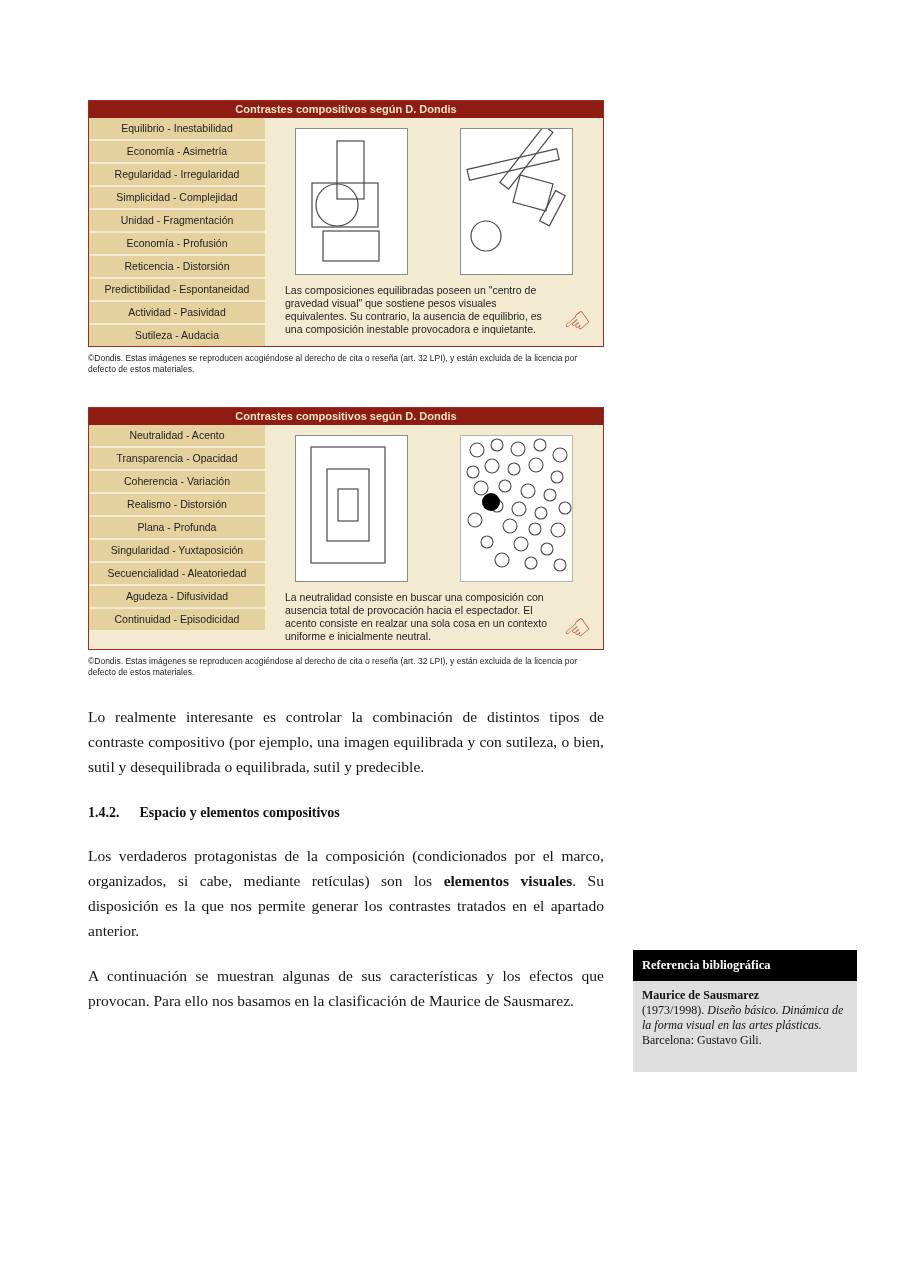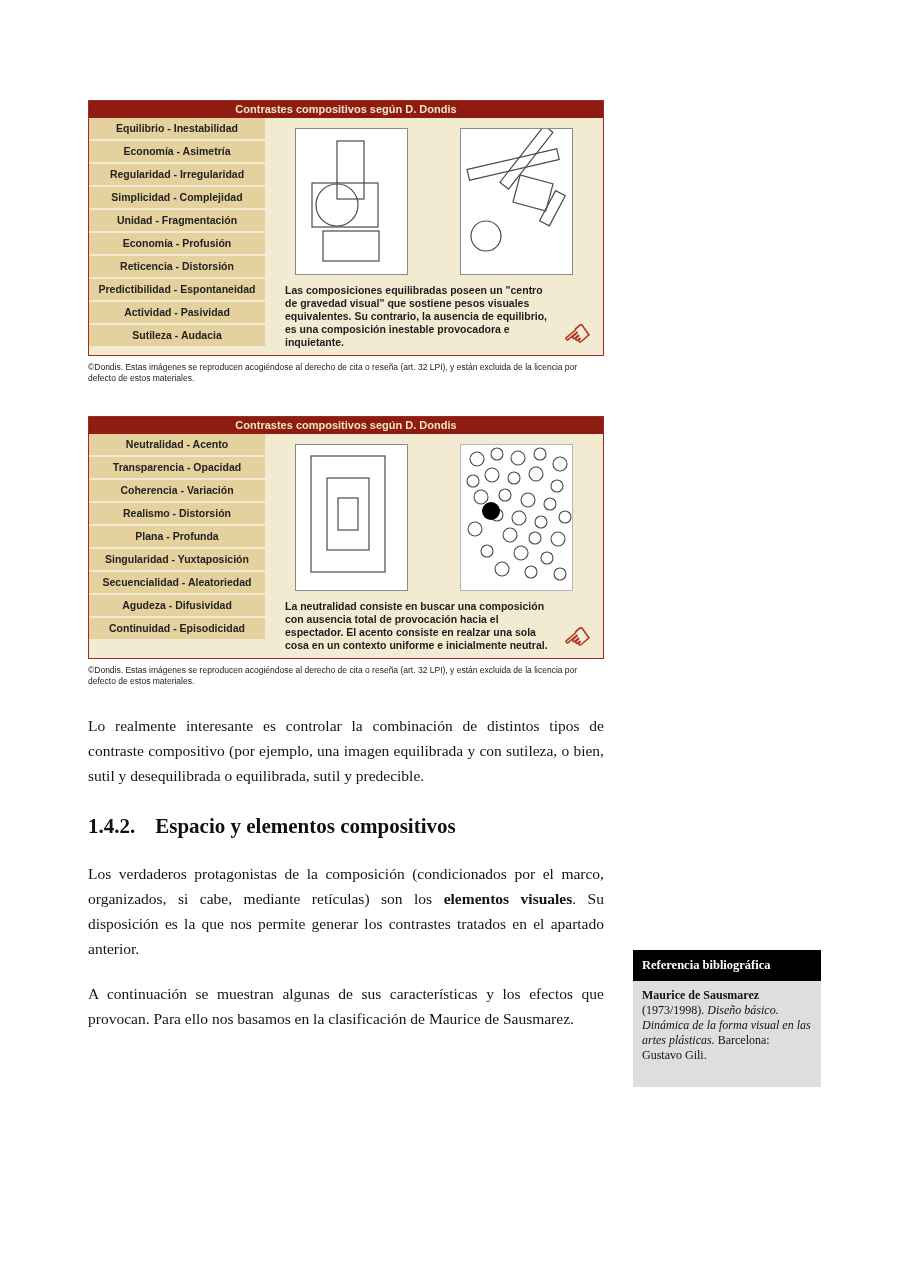--- a/index.html
+++ b/index.html
@@ -14,21 +14,21 @@
   .ph-right{position:absolute;right:0;top:0;}
 
   
   .content{position:absolute;top:100px;left:88px;width:516px;}
 
   
   .fig{border:1px solid var(--figure-border,#9b2d20);}
   .fig.second{margin-top:32px;}
   .fig-title{background:var(--maroon,#8e1c12);color:#f2e4c4;font-size:11px;font-weight:bold;
              text-align:center;padding:2px 0 3px;}
-  .fig-body{display:flex;background:var(--cream-bg,#f3ebd1);font-weight:bold;}
+  .fig-body{display:flex;background:var(--cream-bg,#f3ebd1);}
   .fig-list{flex:0 0 176px;width:176px;background:var(--cream-bg,#f3ebd1);}
   .fig-cell{background:var(--tan-cell,#e4d19e);height:21px;line-height:21px;text-align:center;
             font-size:10.5px;color:#222;border-bottom:2px solid var(--cream-bg,#f3ebd1);}
   .fig-list .fig-cell:last-child{border-bottom:none;}
   .fig-right{flex:1;padding:10px 8px 6px;display:flex;flex-direction:column;}
   .diagram-row{display:flex;justify-content:center;gap:52px;}
   .diagram-box{width:111px;height:145px;background:#ffffff;border:1px solid #8a8a8a;}
   .diagram-box svg{display:block;}
   .caption-row{position:relative;margin-top:9px;padding-left:12px;padding-right:42px;}
   .fig-caption{margin:0;font-size:10.5px;line-height:13px;color:#1c1c1c;max-width:292px;}
@@ -36,26 +36,26 @@
         color:var(--hand,#b23222);transform:rotate(-40deg);transform-origin:center;}
 
   .credit{margin:6px 0 0;font-size:8.5px;line-height:11px;color:#1a1a1a;width:516px;}
 
   
   .body-para{font-family:"Liberation Serif",serif;font-size:15.5px;line-height:25px;
              text-align:justify;color:#141414;margin:0;}
   .p1{margin-top:26px;}
   .p2{margin-top:22px;}
   .p3{margin-top:20px;}
-  .section-heading{font-family:"Liberation Serif",serif;font-size:21px;font-weight:bold;
+  .section-heading{font-family:"Liberation Serif",serif;font-size:14px;font-weight:bold;
                    margin:26px 0 0;color:#111;}
   .h-num{margin-right:20px;}
 
   
-  .ref-box{position:absolute;left:633px;top:950px;width:188px;font-family:"Liberation Serif",serif;}
+  .ref-box{position:absolute;left:633px;top:950px;width:224px;font-family:"Liberation Serif",serif;}
   .ref-header{background:var(--sidebar-header-bg,#000);color:#fff;font-weight:bold;font-size:12.5px;
               padding:8px 9px;}
   .ref-body{background:var(--sidebar-body-bg,#dedede);padding:7px 9px 24px;font-size:12px;
             line-height:15px;color:#111;}
   .ref-author{display:block;font-weight:bold;}
 </style>
 </head>
 <body>
 
 <div class="page">

